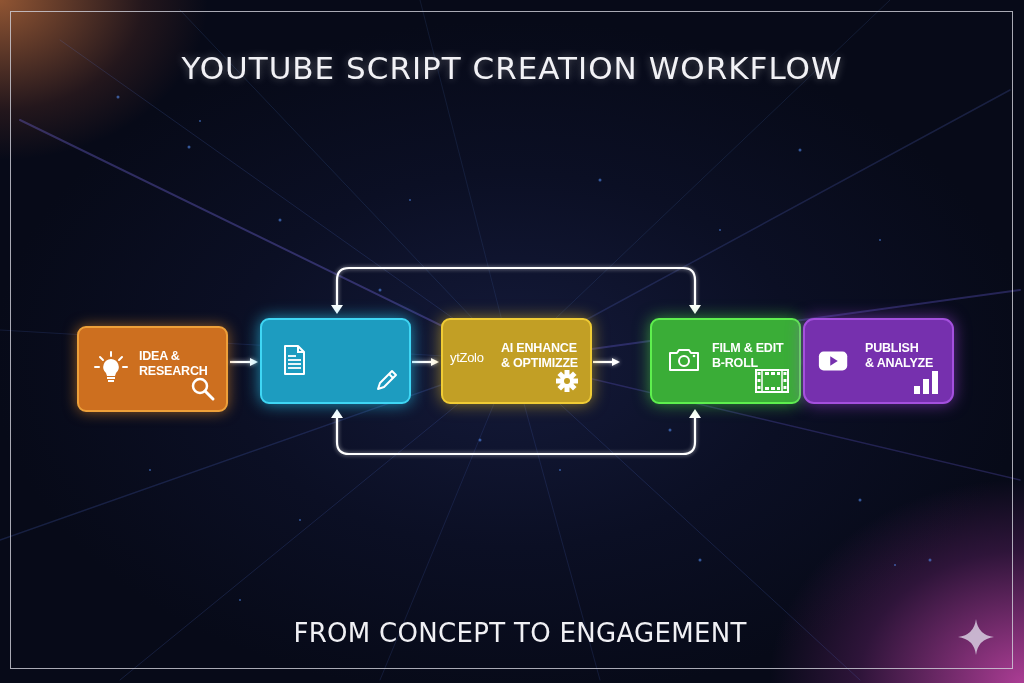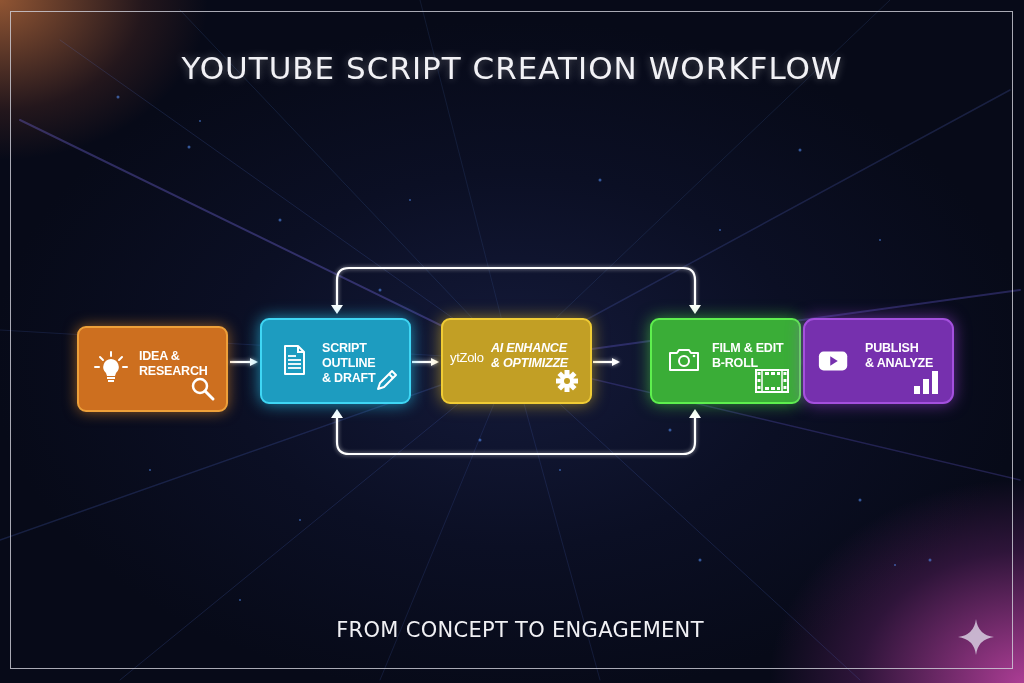--- a/index.html
+++ b/index.html
@@ -19,42 +19,42 @@
     pointer-events: none;
   }
   .title {
     position: absolute; left: 0; width: 1024px; top: 50px;
     text-align: center; color: #f2f2f6;
     font-size: 31px; letter-spacing: 1px; font-weight: normal;
     text-shadow: 0 0 8px rgba(255,255,255,0.35);
   }
   .subtitle {
     position: absolute; left: 0; width: 1024px; top: 618px;
-    text-align: center; color: #f0f0f4; font-size: 21px; letter-spacing: 0.3px;
+    text-align: center; color: #f0f0f4; font-size: 26px; letter-spacing: 0.3px;
     padding-left: 16px;
   }
   .step {
     position: absolute; top: 318px; width: 151px; height: 86px;
     border-radius: 9px; border: 2.5px solid;
     color: #fff;
   }
   .step .label {
     position: absolute; left: 60px; top: 21px;
     font-family: "Liberation Sans", sans-serif; font-weight: bold;
     font-size: 12.5px; line-height: 15px; white-space: pre-line;
     letter-spacing: -0.2px;
   }
   .step .main-icon { position: absolute; left: 14px; top: 22px; width: 36px; height: 36px; }
   .step .corner-icon { position: absolute; right: 10px; bottom: 8px; width: 26px; height: 26px; }
   .s1 { left: 77px;  background: #cd6f1f; border-color: #eea03a; box-shadow: 0 0 14px rgba(230,140,40,0.6); margin-top: 8px; }
   .s2 { left: 260px; background: #1d9cc0; border-color: #3fd6f4; box-shadow: 0 0 16px rgba(40,200,240,0.7); }
   .s3 { left: 441px; background: #c29f25; border-color: #f0cc35; box-shadow: 0 0 16px rgba(230,190,40,0.6); }
   .s4 { left: 622px; background: #3aad37; border-color: #5ef04e; box-shadow: 0 0 16px rgba(80,230,70,0.6); margin-left: 28px; }
   .s5 { left: 803px; background: #7630ae; border-color: #a450de; box-shadow: 0 0 16px rgba(160,70,220,0.6); border-radius: 11px; }
-  .s3 .label { left: 48px; top: 21px; font-style: italic; }
+  .s3 .label { left: 58px; top: 21px; }
   .ytzolo {
     position: absolute; left: 7px; top: 30px; font-size: 13px; color: #fff;
     font-family: Liberation Sans, sans-serif; letter-spacing: -0.3px;
   }
   .connectors { position: absolute; inset: 0; pointer-events: none; }
   .sparkle { position: absolute; left: 956px; top: 617px; width: 40px; height: 40px; }
 </style>
 </head>
 <body>
 
@@ -153,22 +153,20 @@
   <svg class="main-icon" viewBox="0 0 36 36">
     <path d="M9 4 h13 l6 6 v22 h-19 z" stroke="#fff" stroke-width="2" fill="none" stroke-linejoin="round"></path>
     <path d="M22 4 v6 h6" stroke="#fff" stroke-width="2" fill="none"></path>
     <g stroke="#fff" stroke-width="1.8">
         <line x1="12" y1="14" x2="20" y2="14"></line>
         <line x1="12" y1="18" x2="25" y2="18"></line>
         <line x1="12" y1="22" x2="25" y2="22"></line>
         <line x1="12" y1="26" x2="25" y2="26"></line>
       </g>
   </svg>
-  <div class="label">SCRIPT OUTLINE
-&amp; DRAFT</div>
   <svg class="corner-icon" viewBox="0 0 26 26">
     <path d="M5 21 l2 -6 l12 -12 l4 4 l-12 12 z" stroke="#fff" stroke-width="2" fill="none" stroke-linejoin="round"></path>
     <line x1="16" y1="6" x2="20" y2="10" stroke="#fff" stroke-width="2"></line>
   </svg>
 </div>
 
 <div class="step s3">
   <div class="ytzolo"><span>ytZolo</span></div>
   <div class="label">AI ENHANCE
 &amp; OPTIMIZZE</div>

